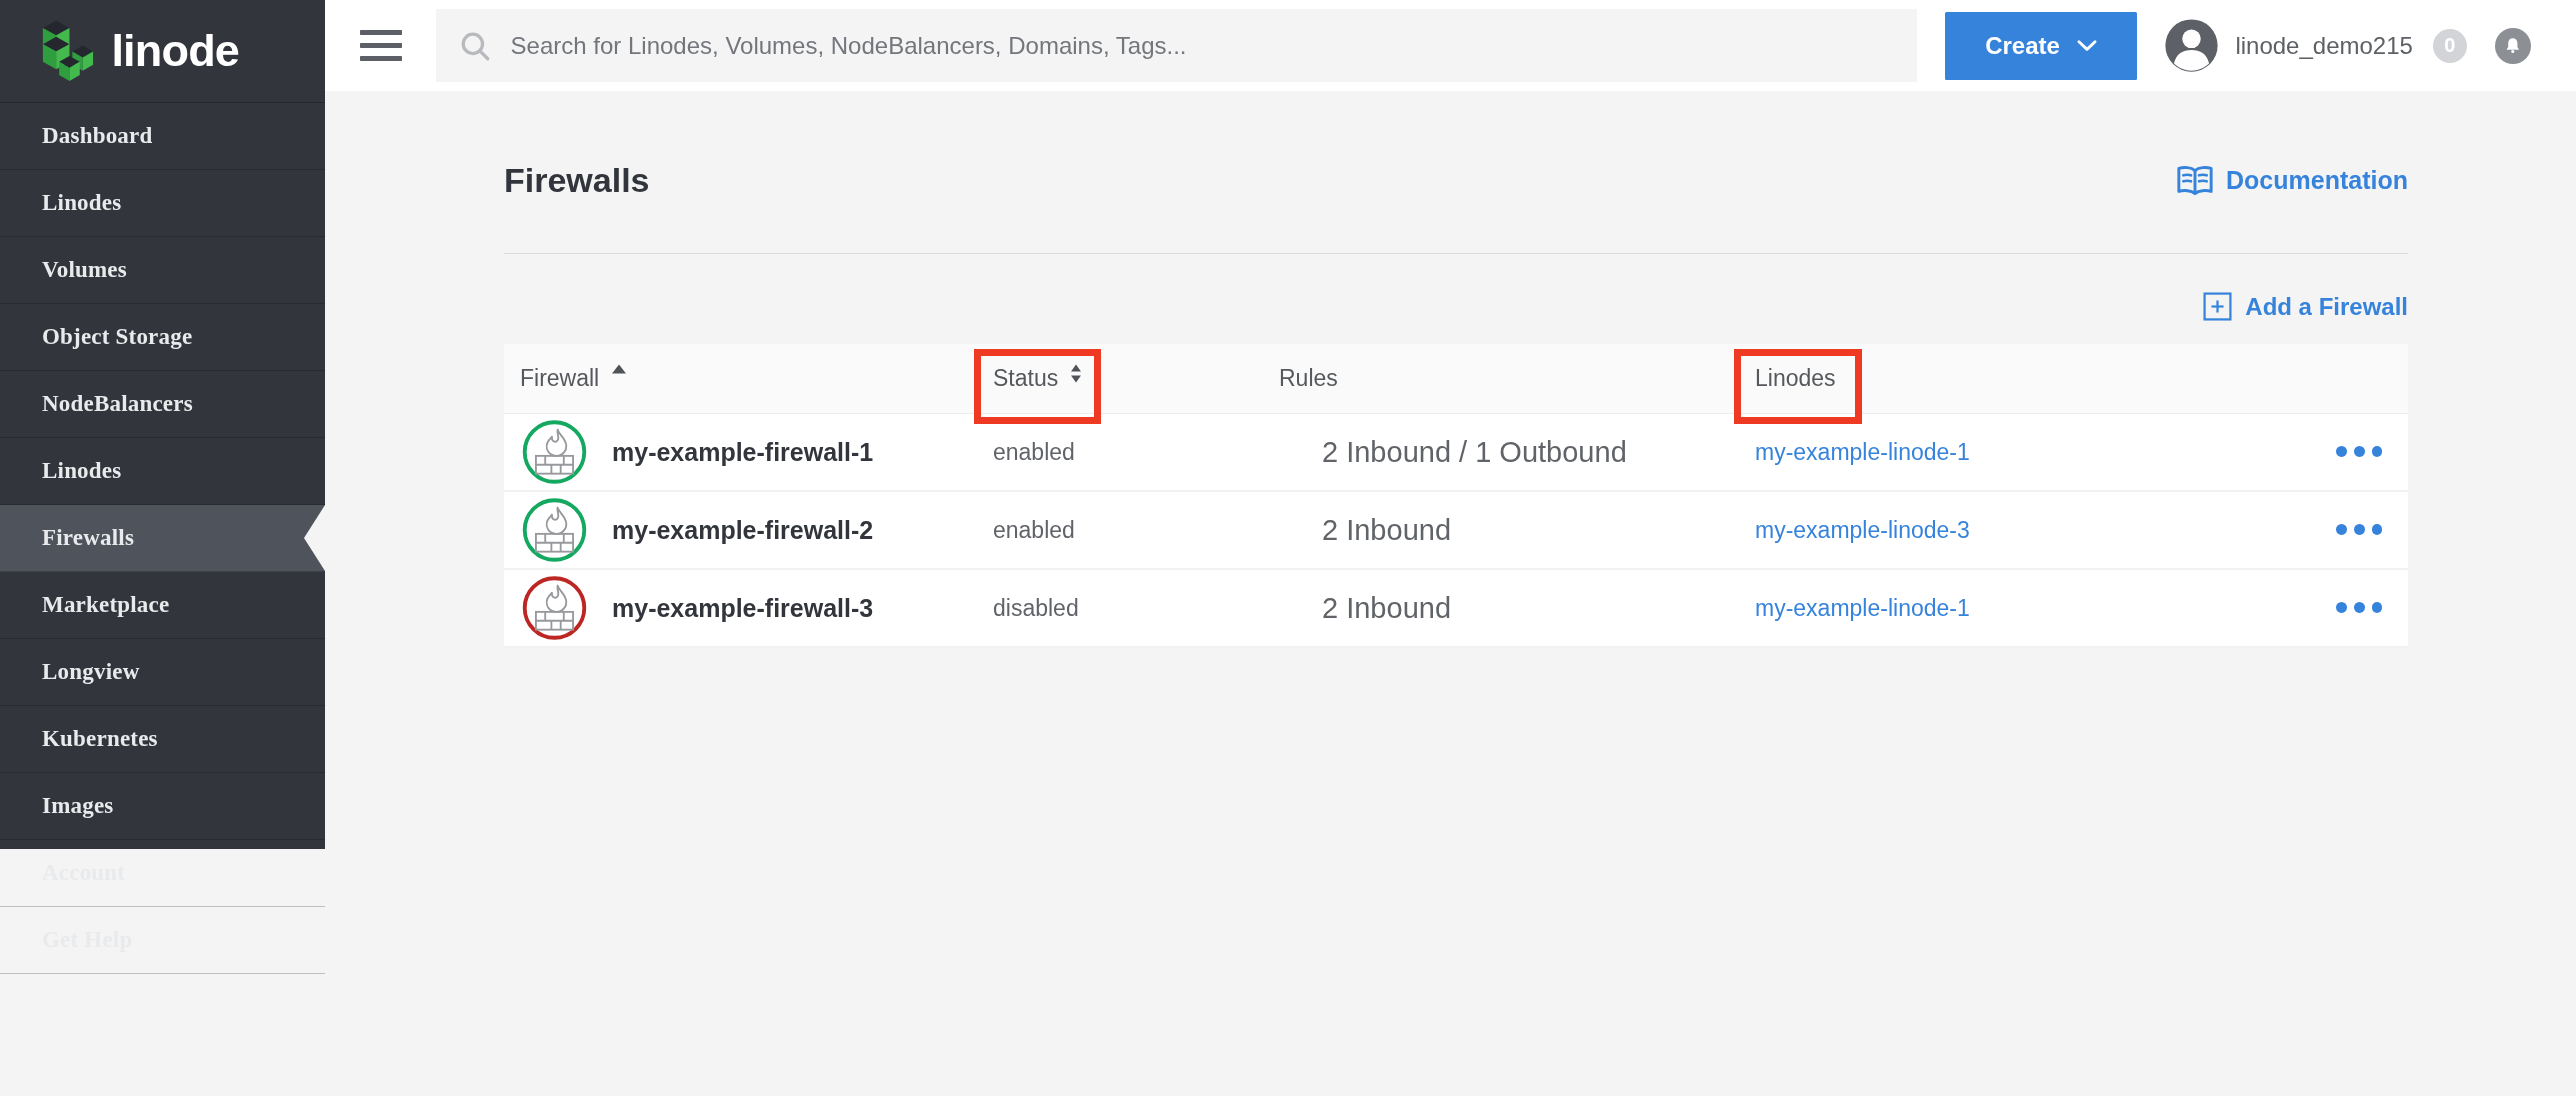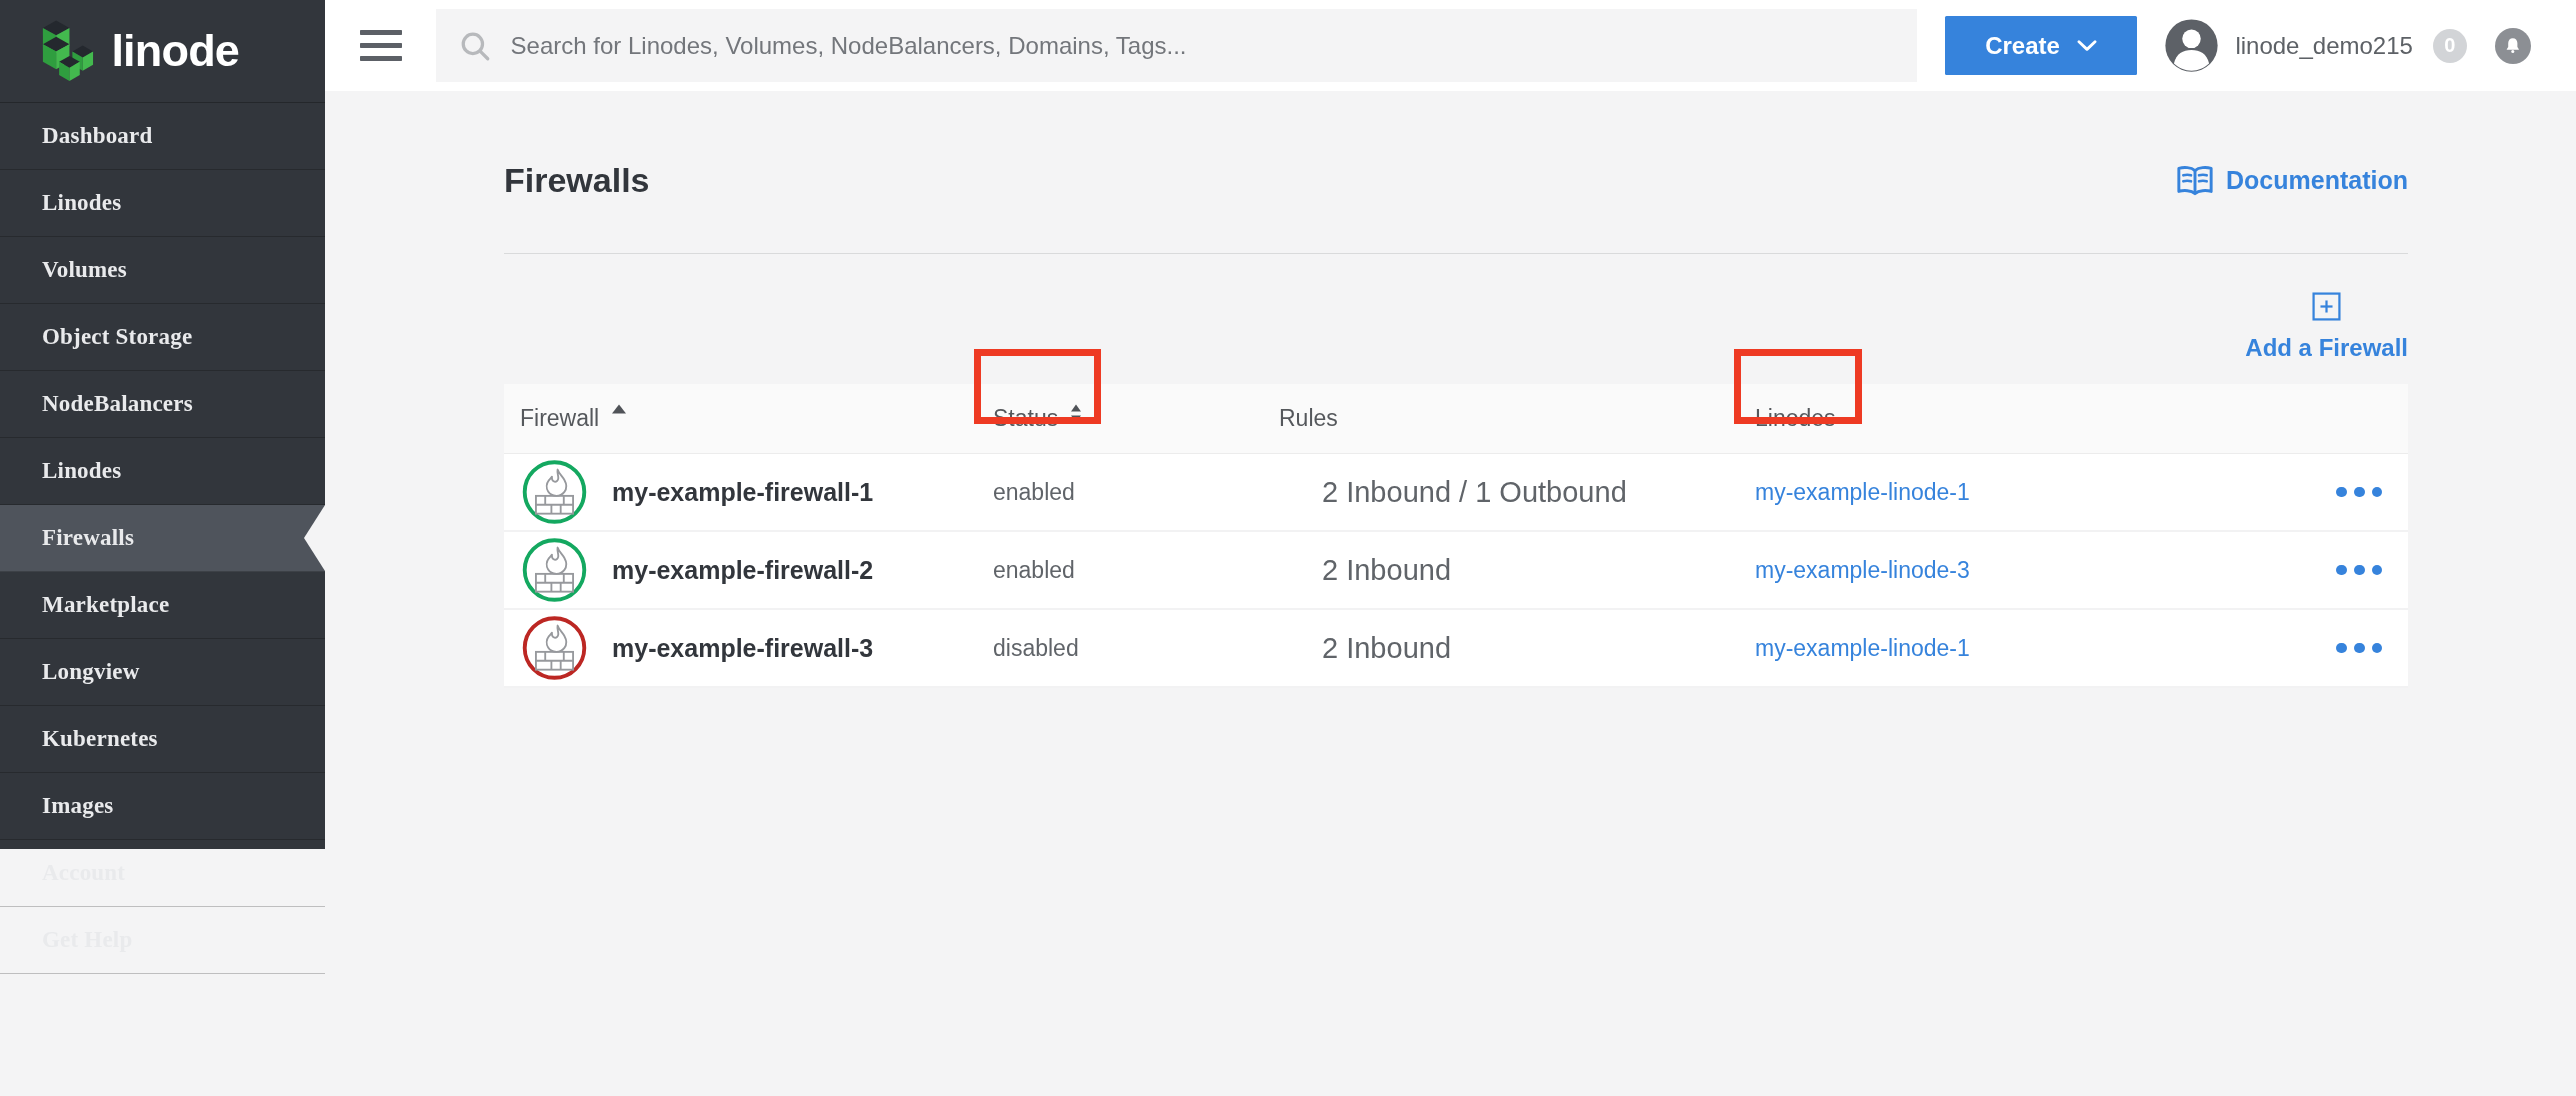--- a/index.html
+++ b/index.html
@@ -25,41 +25,41 @@
   .topbar{position:absolute;left:325px;top:0;right:0;height:91px;background:var(--topbar-bg,#ffffff);
           display:flex;align-items:center;z-index:2;}
   .hamburger{margin-left:35px;width:42px;height:31px;display:flex;flex-direction:column;
              justify-content:space-between;background:none;border:none;padding:0;cursor:pointer;}
   .hamburger i{display:block;height:5.4px;background:#5c6066;border-radius:0.8px;}
   .search-box{margin-left:34px;width:1481px;height:73px;background:var(--content-bg,#f4f4f5);
               display:flex;align-items:center;padding:0 15.4px 0 21.6px;box-sizing:border-box;}
   .search-box input{flex:1;margin-left:17px;border:none;outline:none;background:transparent;
               font-size:24px;color:#4c4f54;font-family:inherit;}
   .search-box input::placeholder{color:#73767b;opacity:1;}
-  .create-btn{margin-left:28px;width:192px;height:59px;background:var(--accent,#3683dc);color:#fff;
+  .create-btn{margin-left:28px;width:192px;height:68px;background:var(--accent,#3683dc);color:#fff;
               border:none;border-radius:1.5px;display:flex;align-items:center;justify-content:center;
               gap:17px;font-size:24px;font-weight:700;font-family:inherit;cursor:pointer;}
   .avatar{margin-left:26px;width:57px;height:57px;cursor:pointer;}
   .username{margin-left:15.4px;font-size:24px;color:#5d6166;cursor:pointer;}
   .badge{margin-left:20px;width:34px;height:34px;border-radius:50%;background:#d2d4d7;color:#fff;
          font-size:20px;font-weight:700;display:flex;align-items:center;justify-content:center;}
   .bell-btn{margin-left:28px;width:36px;height:36px;border-radius:50%;background:#8c8f94;border:none;
             display:flex;align-items:center;justify-content:center;padding:0;cursor:pointer;}
 
   
   .content{position:absolute;left:325px;top:91px;right:0;bottom:0;
            background:var(--content-bg,#f4f4f5);padding:0 168px 0 179px;box-sizing:border-box;}
   .page-head{margin-top:68px;height:43px;display:flex;align-items:center;justify-content:space-between;}
   .page-title{margin:0;font-size:34px;font-weight:700;color:var(--text-dark,#32363c);}
   .doc-link{display:flex;align-items:center;gap:10.8px;color:var(--accent,#3683dc);
             font-size:25px;font-weight:700;text-decoration:none;cursor:pointer;}
   .divider{margin:51px 0 0 0;border:none;border-top:1.5px solid #d9dadb;}
   .add-row{margin-top:37px;display:flex;justify-content:flex-end;}
   .add-link{display:flex;align-items:center;gap:12.4px;color:var(--accent,#3683dc);
-            font-size:24px;font-weight:700;text-decoration:none;cursor:pointer;flex-direction:column;}
+            font-size:24px;font-weight:700;text-decoration:none;cursor:pointer;}
 
   
   .table{margin-top:21.6px;}
   .thead{position:relative;height:69px;background:#fafafa;border-bottom:1.5px solid #ececec;}
   .th{position:absolute;top:50%;transform:translateY(-50%);display:flex;align-items:flex-start;
       gap:12.4px;font-size:23px;color:#55585c;cursor:default;}
   .th.sortable{cursor:pointer;}
   .th-firewall{left:16px;}  .th-status{left:489px;}  .th-rules{left:775px;}  .th-linodes{left:1251px;}
   .sort-up{width:0;height:0;border-left:7px solid transparent;border-right:7px solid transparent;
            border-bottom:9.3px solid #505358;margin-bottom:9.3px;}

